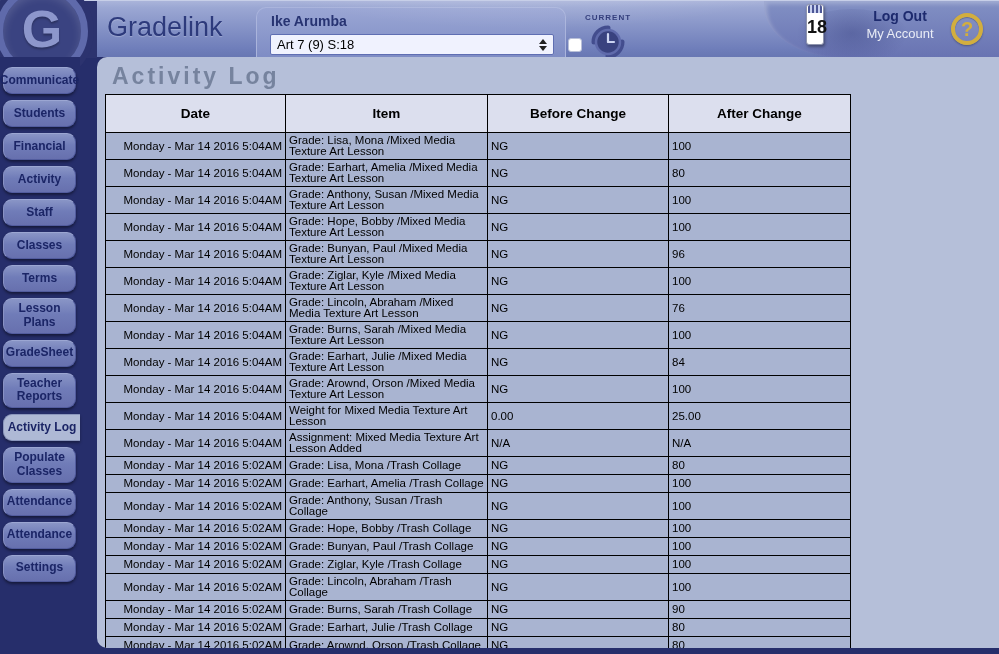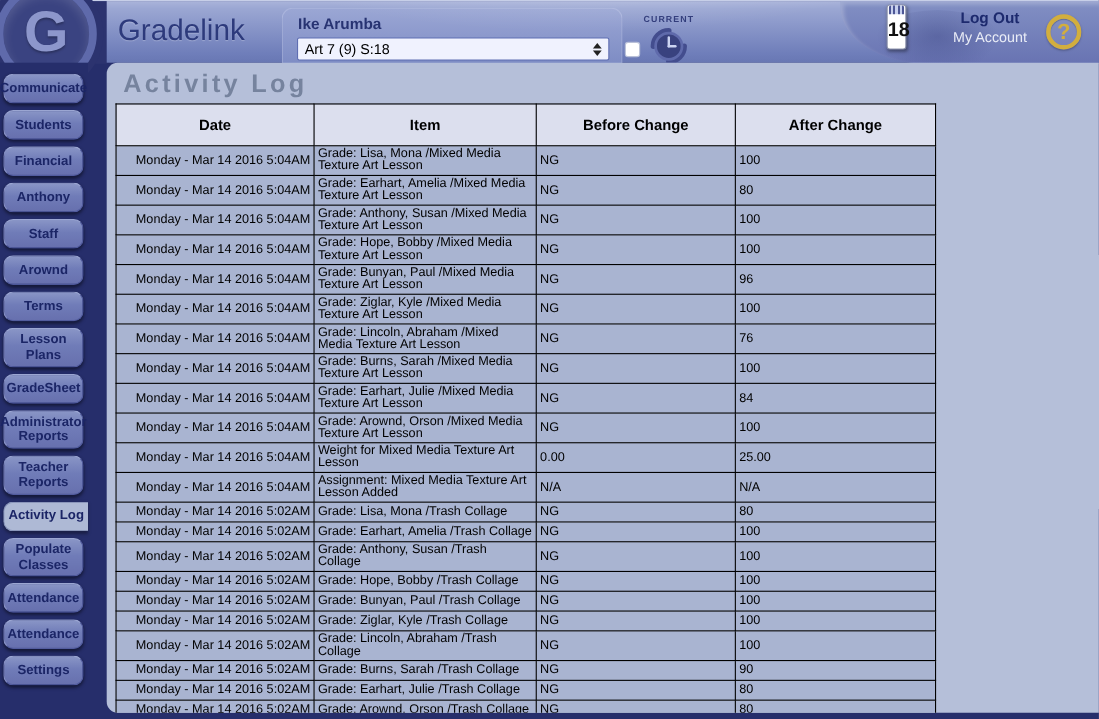--- a/index.html
+++ b/index.html
@@ -199,27 +199,26 @@
     <a class="myaccount-link">My Account</a>
   </div>
 
   <div class="help-btn">?</div>
 </div>
 
 <div class="sidebar">
     <div class="sb-btn">Communicate</div>
     <div class="sb-btn">Students</div>
     <div class="sb-btn">Financial</div>
-    <div class="sb-btn">Anthony</div>
+    <div class="sb-btn">Activity</div>
     <div class="sb-btn">Staff</div>
-    <div class="sb-btn">Arownd</div>
+    <div class="sb-btn">Classes</div>
     <div class="sb-btn">Terms</div>
     <div class="sb-btn">Lesson Plans</div>
     <div class="sb-btn">GradeSheet</div>
-    <div class="sb-btn">Administrator Reports</div>
     <div class="sb-btn">Teacher Reports</div>
     <div class="sb-btn active">Activity Log</div>
     <div class="sb-btn">Populate Classes</div>
     <div class="sb-btn">Attendance</div>
     <div class="sb-btn">Attendance</div>
     <div class="sb-btn">Settings</div>
   </div>
 
 <div class="content">
   <div class="page-title">Activity Log</div>

